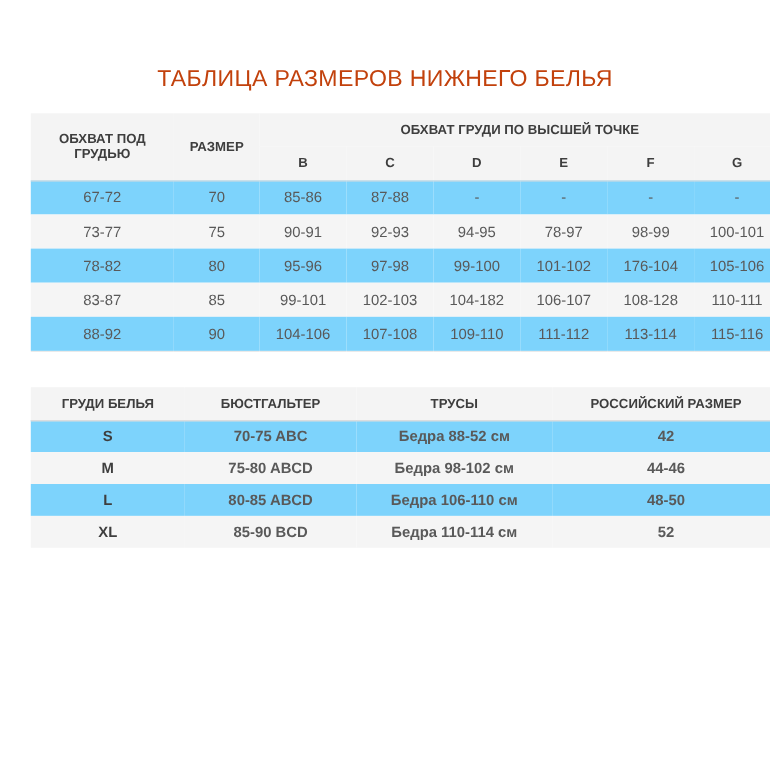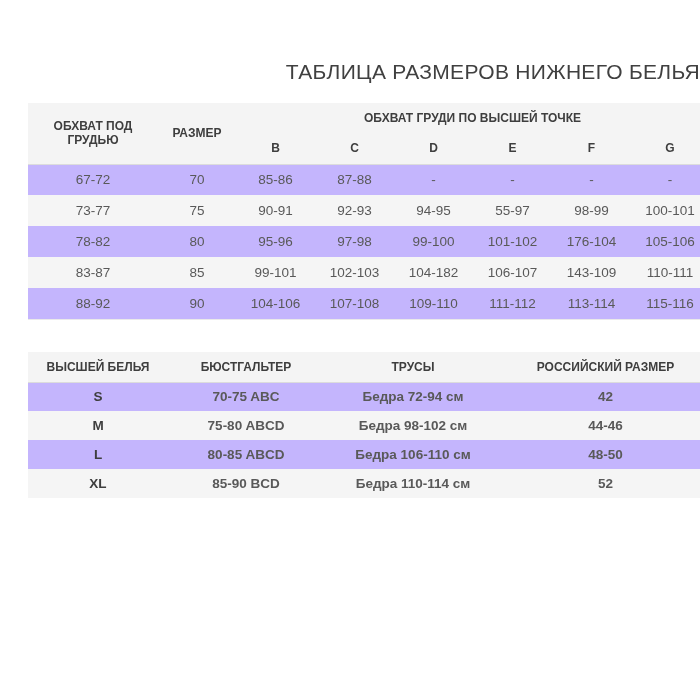--- a/index.html
+++ b/index.html
@@ -2,25 +2,25 @@
 <html><head>
 <meta charset="utf-8">
 <style>
   * { margin: 0; padding: 0; box-sizing: border-box; }
   html, body { width: 700px; height: 700px; background: #ffffff; overflow: hidden; }
   body { font-family: "Liberation Sans", sans-serif; position: relative; }
 
   .page-title {
     position: absolute;
     top: 60px; left: 0; width: 700px;
-    text-align: right;
+    text-align: center;
     font-size: 21px;
     font-weight: 400;
     letter-spacing: 0.3px;
-    color: #404040;
+    color: #c2410c;
   }
 
   .table-wrap { position: absolute; left: 28px; width: 681px; }
   #bust-table-wrap { top: 103px; }
   #lingerie-table-wrap { top: 352px; }
 
   table { width: 100%; border-collapse: collapse; table-layout: fixed; }
   th, td { text-align: center; vertical-align: middle; padding: 0; }
 
   thead th {
@@ -35,21 +35,21 @@
   
   #bust-table thead th.span-rows,
   #bust-table thead tr.cup-letters-row th,
   #lingerie-table thead th { border-bottom: 1px solid #dcdcdc; }
 
   tbody td {
     font-size: 13.5px;
     font-weight: 400;
     color: #595959;
     height: 31px;
-    background: #c4b5fd;
+    background: #7dd3fc;
   }
   tbody tr:nth-child(even) td { background: #f5f5f5; }
 
   #bust-table { border-bottom: 1px solid #eaeaea; }
 
   #lingerie-table tbody td { height: 29px; font-weight: bold; }
   #lingerie-table tbody td.size-letter {
     font-weight: 700;
     color: #3e3e3e;
   }
@@ -96,42 +96,42 @@
         <td>-</td>
         <td>-</td>
         <td>-</td>
       </tr>
       <tr>
         <td>73-77</td>
         <td>75</td>
         <td>90-91</td>
         <td>92-93</td>
         <td>94-95</td>
-        <td>55-97</td>
+        <td>78-97</td>
         <td>98-99</td>
         <td>100-101</td>
       </tr>
       <tr>
         <td>78-82</td>
         <td>80</td>
         <td>95-96</td>
         <td>97-98</td>
         <td>99-100</td>
         <td>101-102</td>
         <td>176-104</td>
         <td>105-106</td>
       </tr>
       <tr>
         <td>83-87</td>
         <td>85</td>
         <td>99-101</td>
         <td>102-103</td>
         <td>104-182</td>
         <td>106-107</td>
-        <td>143-109</td>
+        <td>108-128</td>
         <td>110-111</td>
       </tr>
       <tr>
         <td>88-92</td>
         <td>90</td>
         <td>104-106</td>
         <td>107-108</td>
         <td>109-110</td>
         <td>111-112</td>
         <td>113-114</td>
@@ -144,31 +144,31 @@
 <div class="table-wrap" id="lingerie-table-wrap">
   <table id="lingerie-table">
     <colgroup>
       <col style="width:140px">
         <col style="width:156px">
         <col style="width:178px">
         <col style="width:207px">
     </colgroup>
     <thead>
       <tr>
-        <th>ВЫСШЕЙ БЕЛЬЯ</th>
+        <th>ГРУДИ БЕЛЬЯ</th>
         <th>БЮСТГАЛЬТЕР</th>
         <th>ТРУСЫ</th>
         <th>РОССИЙСКИЙ РАЗМЕР</th>
       </tr>
     </thead>
     <tbody>
       <tr>
         <td class="size-letter">S</td>
         <td>70-75 ABC</td>
-        <td>Бедра 72-94 см</td>
+        <td>Бедра 88-52 см</td>
         <td>42</td>
       </tr>
       <tr>
         <td class="size-letter">M</td>
         <td>75-80 ABCD</td>
         <td>Бедра 98-102 см</td>
         <td>44-46</td>
       </tr>
       <tr>
         <td class="size-letter">L</td>

